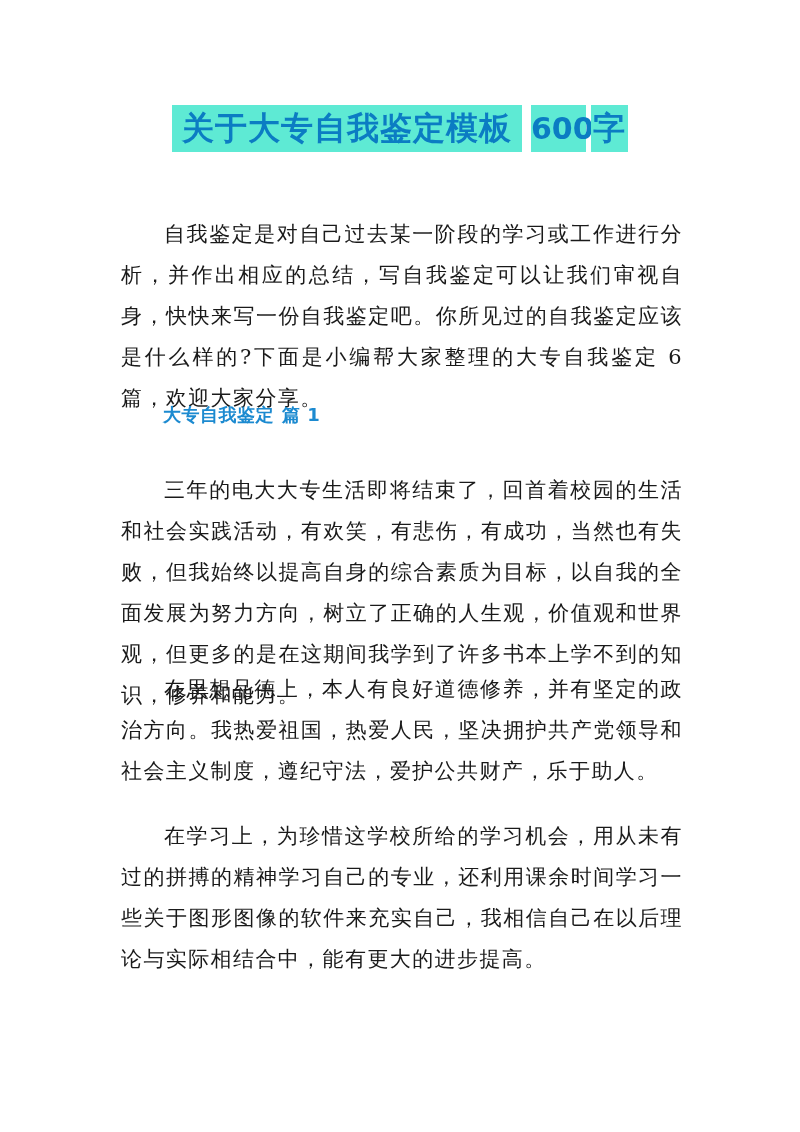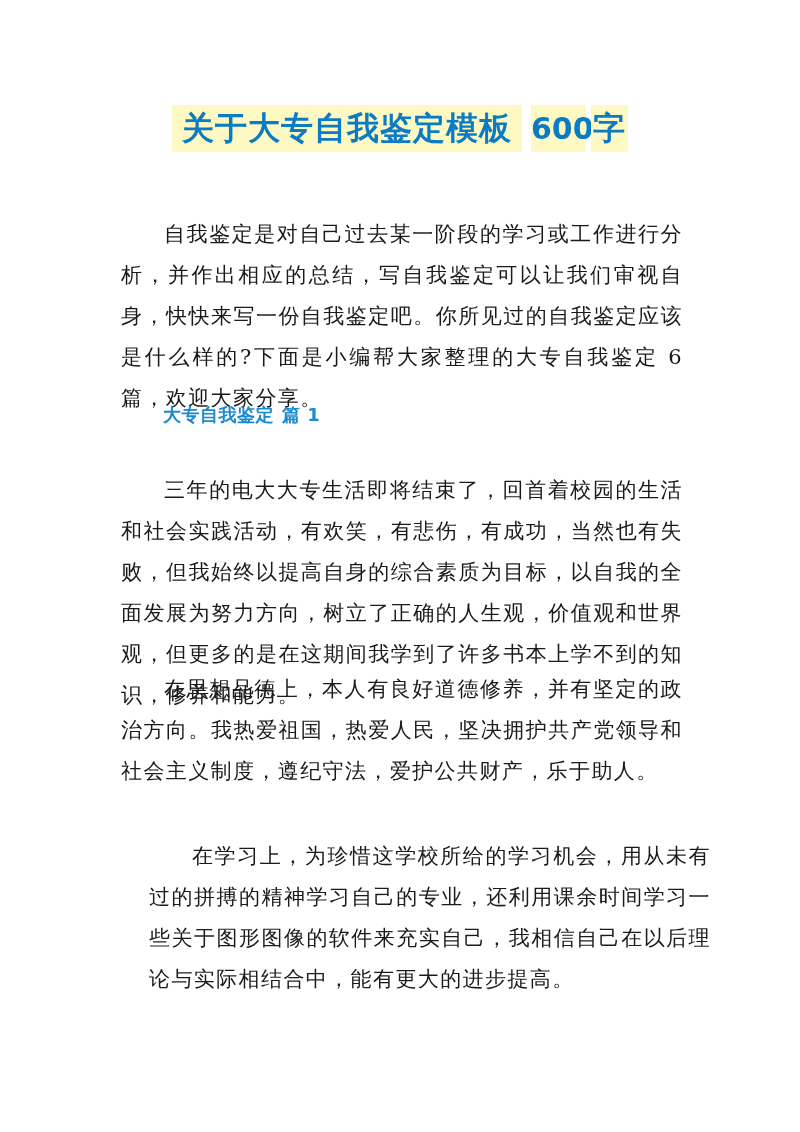--- a/index.html
+++ b/index.html
@@ -1,19 +1,19 @@
 <!DOCTYPE html>
 <html><head>
 <meta charset="utf-8">
 <style>
   html, body { margin: 0; padding: 0; background: #ffffff; }
   body { width: 800px; height: 1132px; position: relative; overflow: hidden;
          font-family: "DejaVu Serif", "Liberation Serif", serif; color: #1a1a1a; }
   .title { position: absolute; top: 105px; left: 0; width: 800px; height: 48px; }
-  .tbox { position: absolute; top: 0; height: 47px; background: #fef9c3;
+  .tbox { position: absolute; top: 0; height: 47px; background: #5eead4;
           color: #0b7cc3; font-family: "DejaVu Sans", "Liberation Sans", sans-serif;
           font-weight: bold; font-size: 32px; line-height: 47px; text-align: center;
           letter-spacing: 1px; white-space: nowrap; }
   .tb1 { left: 172px; width: 350px; }
   .tb2 { left: 531px; width: 55px; font-size: 30px; letter-spacing: 0; }
   .tb3 { left: 591px; width: 37px; }
   .para { position: absolute; left: 121px; width: 562px; font-size: 21px; line-height: 41px;
           letter-spacing: 1.4px; text-indent: 43px; margin: 0; text-align: justify; }
   .heading { position: absolute; left: 163px; top: 403px; font-size: 18px;
              font-family: "DejaVu Sans", "Liberation Sans", sans-serif;
@@ -31,14 +31,14 @@
   </div>
 
   <p class="para" style="top:214px;">自我鉴定是对自己过去某一阶段的学习或工作进行分析，并作出相应的总结，写自我鉴定可以让我们审视自身，快快来写一份自我鉴定吧。你所见过的自我鉴定应该是什么样的?下面是小编帮大家整理的大专自我鉴定 6 篇，欢迎大家分享。</p>
 
   <div class="heading">
     <span>大专自我鉴定</span><span class="num">篇 1</span>
   </div>
 
   <p class="para" style="top:470px;">三年的电大大专生活即将结束了，回首着校园的生活和社会实践活动，有欢笑，有悲伤，有成功，当然也有失败，但我始终以提高自身的综合素质为目标，以自我的全面发展为努力方向，树立了正确的人生观，价值观和世界观，但更多的是在这期间我学到了许多书本上学不到的知识，修养和能力。</p>
   <p class="para" style="top:669px;">在思想品德上，本人有良好道德修养，并有坚定的政治方向。我热爱祖国，热爱人民，坚决拥护共产党领导和社会主义制度，遵纪守法，爱护公共财产，乐于助人。</p>
-  <p class="para" style="top:836px;margin-left:28px;">在学习上，为珍惜这学校所给的学习机会，用从未有过的拼搏的精神学习自己的专业，还利用课余时间学习一些关于图形图像的软件来充实自己，我相信自己在以后理论与实际相结合中，能有更大的进步提高。</p>
+  <p class="para" style="top:816px;">在学习上，为珍惜这学校所给的学习机会，用从未有过的拼搏的精神学习自己的专业，还利用课余时间学习一些关于图形图像的软件来充实自己，我相信自己在以后理论与实际相结合中，能有更大的进步提高。</p>
 </div>
 
 </body></html>

